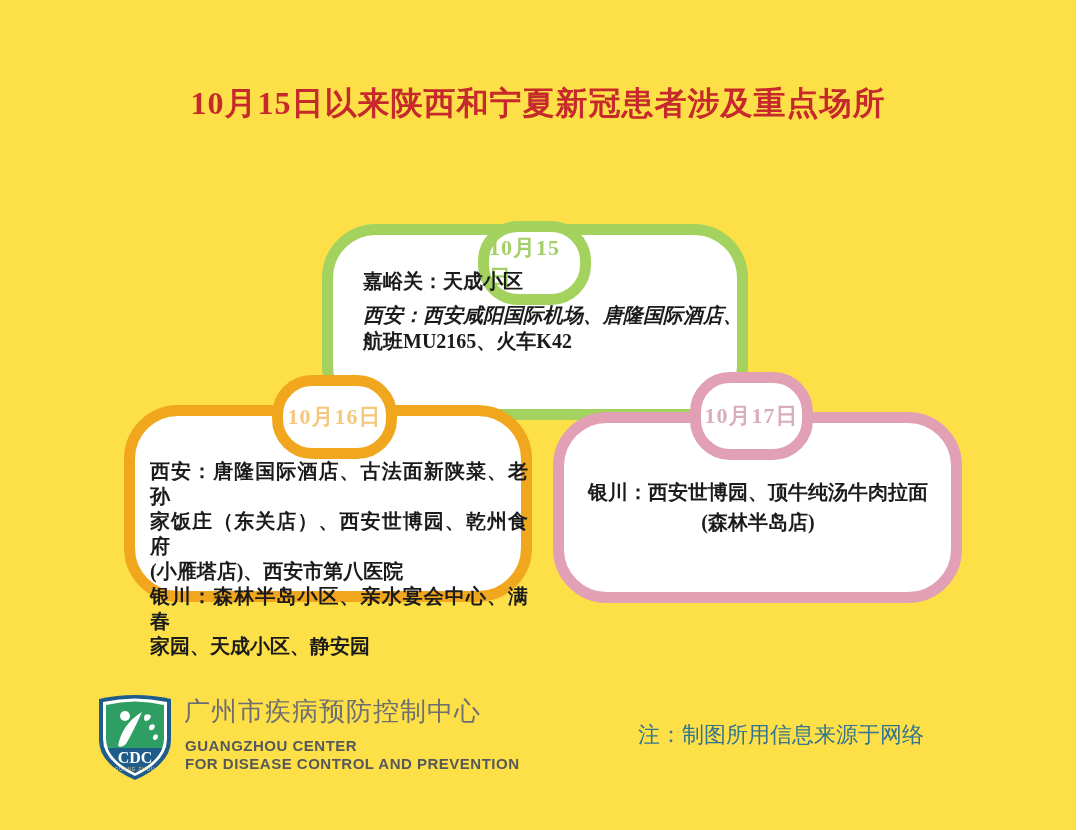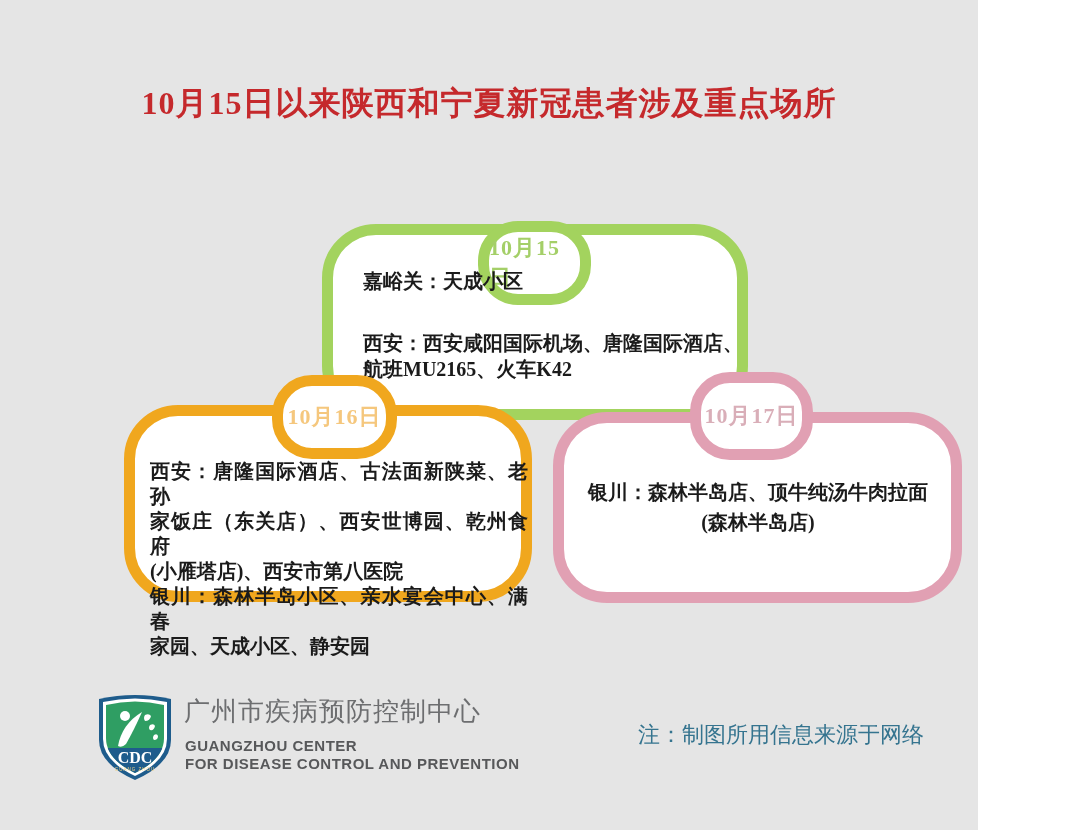--- a/index.html
+++ b/index.html
@@ -1,20 +1,20 @@
 <!DOCTYPE html>
 <html><head>
 <meta charset="utf-8">
 <style>
   html, body { margin: 0; padding: 0; background: #ffffff; }
   .canvas {
     position: relative;
-    width: 978px;
+    width: 1076px;
     height: 830px;
-    background: #e5e5e5;
+    background: #fde047;
     overflow: hidden;
     font-family: "Liberation Serif", "DejaVu Serif", serif;
   }
   .title {
     position: absolute;
     top: 82px; left: 0;
     width: 100%;
     margin: 0;
     text-align: center;
     font-size: 32px;
@@ -47,21 +47,21 @@
   .green-badge  { left: 478px; top: 178px; width: 113px; height: 84px; }
   .orange-badge { left: 272px; top: 375px; width: 125px; height: 84px; }
   .pink-badge   { left: 690px; top: 372px; width: 123px; height: 88px; }
   .btext {
     position: absolute;
     color: #1b1b1b;
     font-size: 20px;
     font-weight: bold;
   }
   .green-text { left: 363px; top: 268px; width: 382px; line-height: 26px; }
-  .green-text .gap { margin-top: 36px; }
+  .green-text .gap { margin-top: 8px; font-style: italic; }
   .orange-text { left: 150px; top: 459px; width: 378px; line-height: 25px; }
   .orange-text .just { text-align: justify; text-align-last: justify; }
   .pink-text { left: 564px; top: 477px; width: 388px; line-height: 30px; text-align: center; }
   .logo {
     position: absolute;
     left: 93px; top: 690px;
     width: 84px; height: 92px;
   }
   .org-cn {
     position: absolute;
@@ -120,21 +120,21 @@
     <div class="line">(小雁塔店)、西安市第八医院</div>
     <div class="line just">银川：森林半岛小区、亲水宴会中心、满春</div>
     <div class="line">家园、天成小区、静安园</div>
   </div>
 
   <div class="box pink-box" style="border-color: rgb(225, 160, 179);"></div>
   <div class="badge pink-badge" style="border-color: rgb(225, 160, 179); color: rgb(217, 174, 184);">
     <span>10月17日</span>
   </div>
   <div class="btext pink-text">
-    <div class="line">银川：森林半岛店、顶牛纯汤牛肉拉面</div>
+    <div class="line">银川：西安世博园、顶牛纯汤牛肉拉面</div>
     <div class="line">(森林半岛店)</div>
   </div>
 
   <svg class="logo" viewBox="0 0 84 92" xmlns="http://www.w3.org/2000/svg">
     <path d="M6 9 Q42 1 78 9 L78 50 Q78 74 42 90 Q6 74 6 50 Z" fill="#1E5C8C" style="fill: rgb(30, 92, 140);"></path>
     <path d="M10 12 Q42 5 74 12 L74 49 Q74 71 42 86 Q10 71 10 49 Z" fill="#ffffff"></path>
     <path d="M13 15 Q42 8 71 15 L71 48 Q71 69 42 83 Q13 69 13 48 Z" fill="#2F9E63" style="fill: rgb(47, 158, 99);"></path>
     <clipPath id="coreClip">
       <path d="M13 15 Q42 8 71 15 L71 48 Q71 69 42 83 Q13 69 13 48 Z"></path>
     </clipPath>

